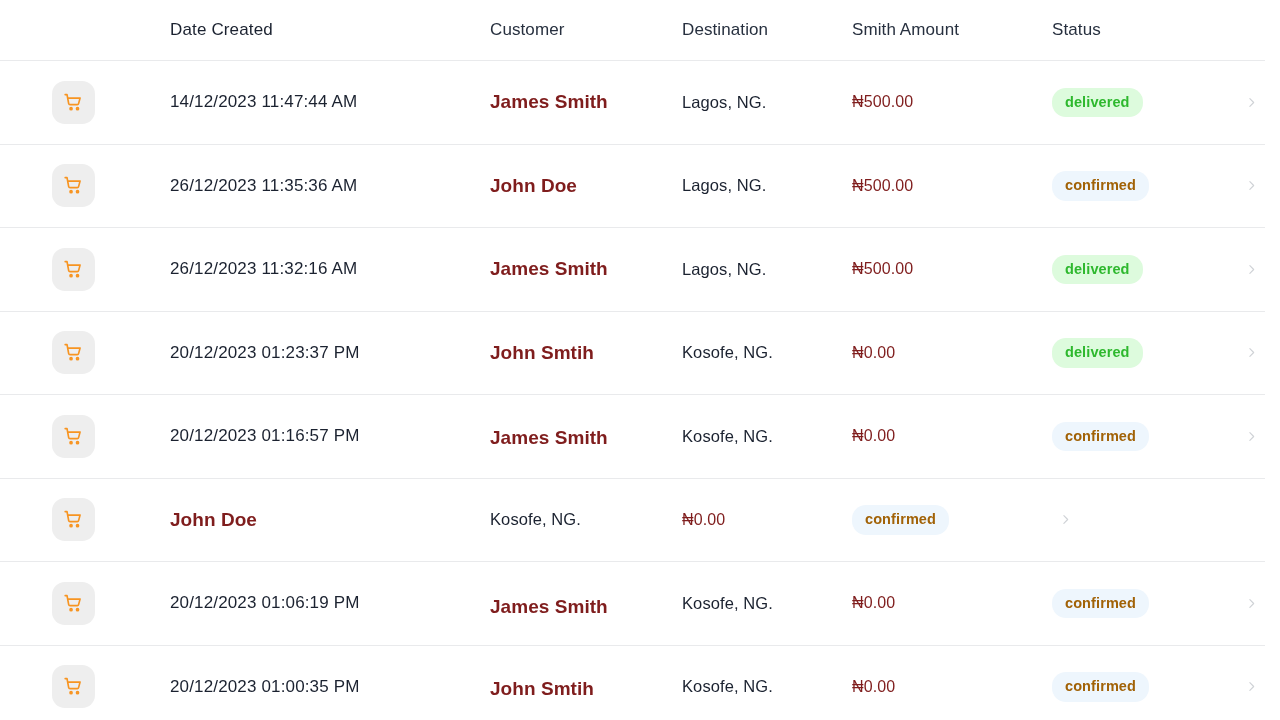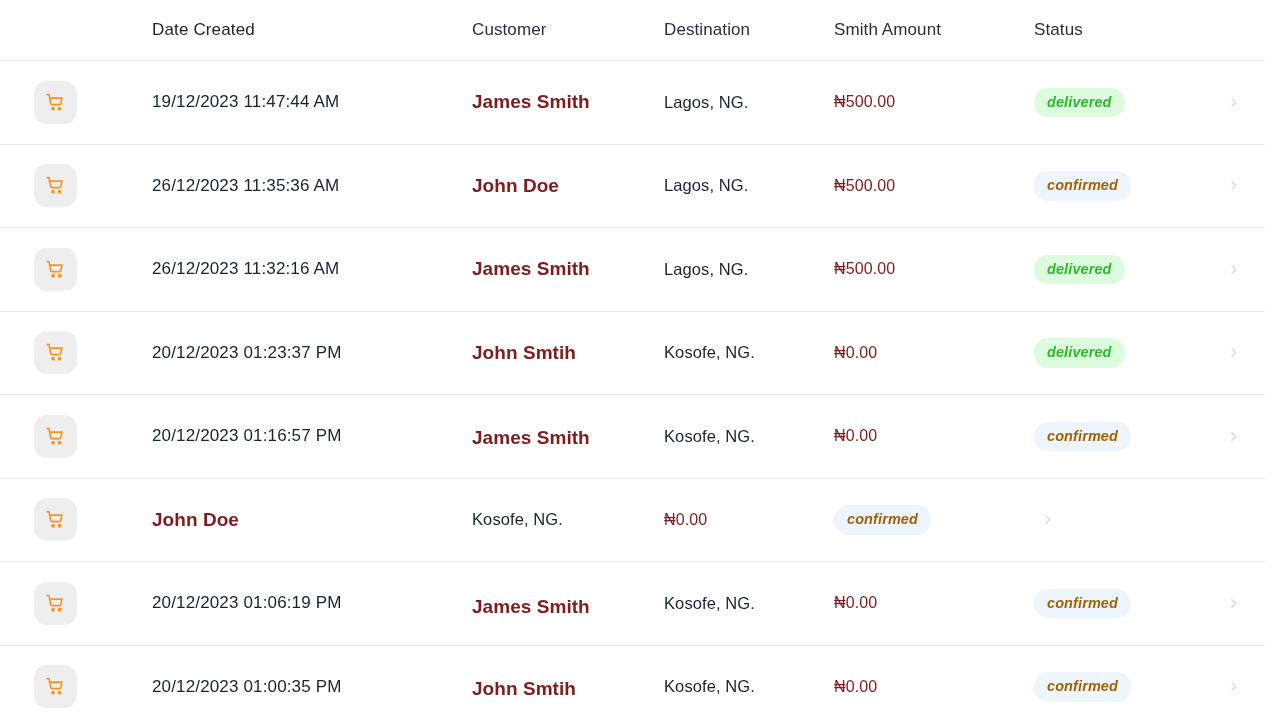--- a/index.html
+++ b/index.html
@@ -24,21 +24,21 @@
     height: 720px;
     background: #ffffff;
   }
 
   
   .row-grid {
     display: grid;
     grid-template-columns: 118px 320px 192px 170px 200px 186px 60px;
     align-items: center;
     box-sizing: border-box;
-    padding-left: 34px;
+    padding-left: 52px;
     width: 1265px;
   }
 
   
   .table-head {
     height: 61px;
     border-bottom: 1px solid #e9eaec;
   }
   .th {
     font-size: 17px;
@@ -100,21 +100,20 @@
     font-size: 16px;
     color: #7f1d1d;
     letter-spacing: 0.1px;
   }
 
   
   .c-status { }
   .badge {
     display: inline-block;
     font-size: 14.5px;
-    font-style: italic;
     font-weight: 600;
     padding: 7px 13px 8px 13px;
     border-radius: 14px;
     letter-spacing: 0.1px;
     line-height: 1;
   }
   .badge.delivered {
     background: #ddfbdd;
     color: #2eb82e;
   }
@@ -150,21 +149,21 @@
       <div class="row-grid table-row">
         <div class="cell c-icon-cell">
           <div class="cart-tile">
             <svg width="21" height="21" viewBox="0 0 24 24" fill="none" stroke="#f79421" stroke-width="1.9" stroke-linecap="round" stroke-linejoin="round">
               <path d="M2.5 3h2.1l1.9 10.2a1.6 1.6 0 0 0 1.6 1.3h8.1a1.6 1.6 0 0 0 1.6-1.25L19.5 7H6"></path>
               <circle cx="9.2" cy="19" r="1.15"></circle>
               <circle cx="16.6" cy="19" r="1.15"></circle>
             </svg>
           </div>
         </div>
-        <div class="cell c-date">19/12/2023 11:47:44 AM</div>
+        <div class="cell c-date">14/12/2023 11:47:44 AM</div>
         <div class="cell c-customer">James Smith</div>
         <div class="cell c-destination">Lagos, NG.</div>
         <div class="cell c-amount">₦500.00</div>
         <div class="cell c-status"><span class="badge delivered">delivered</span></div>
         <div class="cell c-chevron">
           <svg width="13" height="13" viewBox="0 0 24 24" fill="none" stroke="#cfd2d6" stroke-width="2.1" stroke-linecap="round" stroke-linejoin="round">
             <polyline points="9 5 16 12 9 19"></polyline>
           </svg>
         </div>
       </div>

